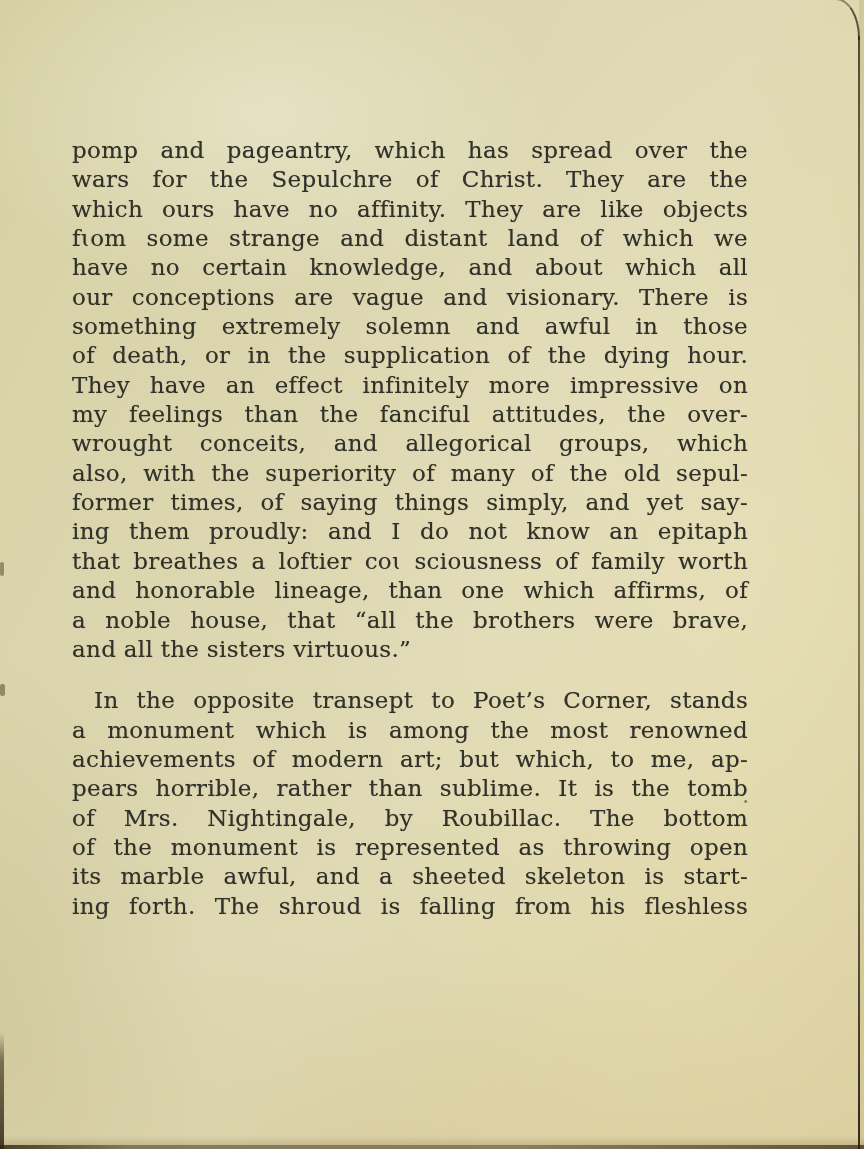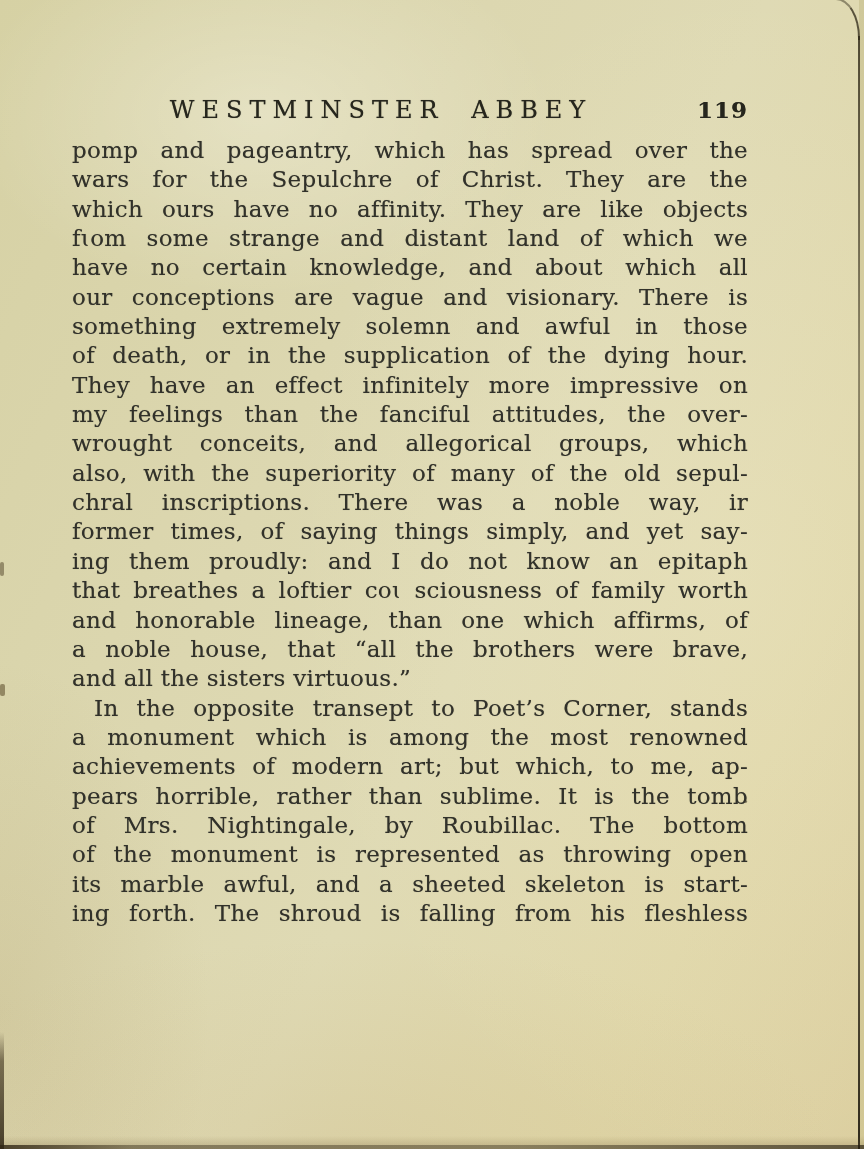--- a/index.html
+++ b/index.html
@@ -60,21 +60,21 @@
     line-height: 29.35px;
     height: 29.35px;
     white-space: nowrap;
     text-align: left;
   }
   .line.justified {
     white-space: normal;
     text-align: justify;
     text-align-last: justify;
   }
-  .line.indented { text-indent: 22px; }
+  .line.indented { text-indent: 22px; margin-top: 22px; }
 
   .stray-mark {
     position: absolute;
     left: 742px;
     top: 782px;
     font-size: 23px;
     color: rgba(60,55,40,.6);
   }
 
   
@@ -117,40 +117,35 @@
   .edge-speck-2 {
     position: absolute; left: 0; top: 684px; width: 5px; height: 12px;
     border-radius: 2px; background: rgba(90,72,40,.55);
   }
 </style>
 </head>
 <body>
 
 <div class="page">
 
-  <div class="measure page-header">
-    <div class="page-title">WESTMINSTER ABBEY</div>
-    <div class="page-number">119</div>
-  </div>
 
   <div class="measure text-body">
       <div>
         <div class="line justified">pomp and pageantry, which has spread over the</div>
         <div class="line justified">wars for the Sepulchre of Christ. They are the</div>
         <div class="line justified">which ours have no affinity. They are like objects</div>
         <div class="line justified">fɩom some strange and distant land of which we</div>
         <div class="line justified">have no certain knowledge, and about which all</div>
         <div class="line justified">our conceptions are vague and visionary. There is</div>
         <div class="line justified">something extremely solemn and awful in those</div>
         <div class="line justified">of death, or in the supplication of the dying hour.</div>
         <div class="line justified">They have an effect infinitely more impressive on</div>
         <div class="line justified">my feelings than the fanciful attitudes, the over-</div>
         <div class="line justified">wrought conceits, and allegorical groups, which</div>
         <div class="line justified">also, with the superiority of many of the old sepul-</div>
-        <div class="line justified">chral inscriptions. There was a noble way, ir</div>
         <div class="line justified">former times, of saying things simply, and yet say-</div>
         <div class="line justified">ing them proudly: and I do not know an epitaph</div>
         <div class="line justified">that breathes a loftier coɩ sciousness of family worth</div>
         <div class="line justified">and honorable lineage, than one which affirms, of</div>
         <div class="line justified">a noble house, that “all the brothers were brave,</div>
         <div class="line">and all the sisters virtuous.”</div>
       </div>
       <div>
         <div class="line justified indented">In the opposite transept to Poet’s Corner, stands</div>
         <div class="line justified">a monument which is among the most renowned</div>

